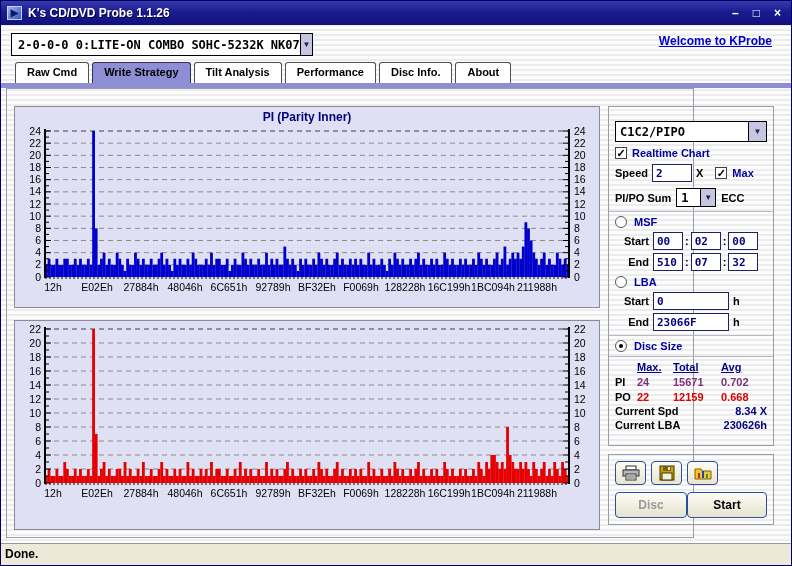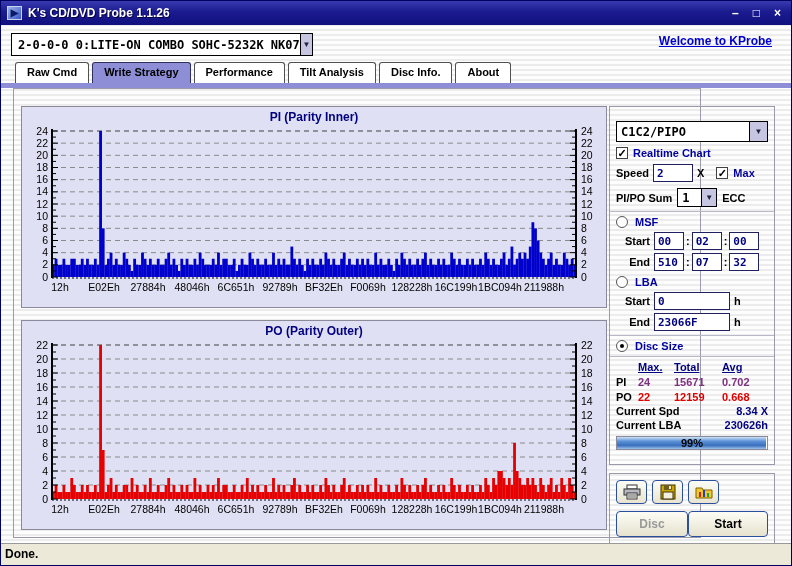--- a/index.html
+++ b/index.html
@@ -35,22 +35,22 @@
 
   
   .tabs { position:absolute; top:61px; left:14px; display:flex; gap:3px; }
   .tab { height:21px; padding:3px 11px 8px; font-size:11px; font-weight:bold;
     background:#fff; border:1px solid #505050; border-bottom:none;
     border-radius:3px 3px 0 0; white-space:nowrap; }
   .tab.active { background:#8e8ed6; border-color:#303060; }
   .tabbar { position:absolute; top:82px; left:0; right:0; height:5px; background:#8e8ed6; }
 
   
-  .content { position:absolute; top:87px; left:12px; width:688px; height:450px;
-    border:1px solid #9a9aaa; padding:17px 6px 6px 7px; display:flex; gap:2px; }
+  .content { position:absolute; top:87px; left:5px; width:688px; height:450px;
+    border:1px solid #9a9aaa; padding:17px 6px 6px 7px; display:flex; gap:8px; }
   .charts-col { display:flex; flex-direction:column; gap:12px; }
   .chart-panel { width:586px; background:#e0e0f4; border:1px solid #8a8a9a; padding:2px; }
   .chart-title { text-align:center; font-size:12px; font-weight:bold;
     color:#000080; height:16px; line-height:16px; }
   svg text { font-family:"Liberation Sans",sans-serif; }
 
   
   .right-col { width:172px; display:flex; flex-direction:column; }
   .panelbox { border:1px solid #9a9aaa; background:transparent; padding:14px 6px; }
   .row { display:flex; align-items:center; font-size:11px; font-weight:bold; }
@@ -121,22 +121,22 @@
 
   <div class="drive-combo">
     <div class="txt">2-0-0-0 0:LITE-ON COMBO SOHC-5232K NK07</div>
     <div class="combo-arrow">▼</div>
   </div>
   <a class="welcome" href="#">Welcome to KProbe</a>
 
   <div class="tabs">
     <div class="tab">Raw Cmd</div>
     <div class="tab active">Write Strategy</div>
+    <div class="tab">Tilt Analysis</div>
     <div class="tab">Performance</div>
-    <div class="tab">Tilt Analysis</div>
     <div class="tab">Disc Info.</div>
     <div class="tab">About</div>
   </div>
   <div class="tabbar"></div>
 
   <div class="content">
 
     <div class="charts-col">
       <div class="chart-panel" style="height:202px">
         <div class="chart-title">PI (Parity Inner)</div>
@@ -440,21 +440,20 @@
             <text x="256" y="166" text-anchor="middle" font-size="10.5">92789h</text>
             <text x="300" y="166" text-anchor="middle" font-size="10.5">BF32Eh</text>
             <text x="344" y="166" text-anchor="middle" font-size="10.5">F0069h</text>
             <text x="388" y="166" text-anchor="middle" font-size="10.5">128228h</text>
             <text x="432" y="166" text-anchor="middle" font-size="10.5">16C199h</text>
             <text x="476" y="166" text-anchor="middle" font-size="10.5">1BC094h</text>
             <text x="520" y="166" text-anchor="middle" font-size="10.5">211988h</text>
           </svg>
       </div>
       <div class="chart-panel" style="height:210px">
-        <div class="chart-title">PO (Parity Outer)</div>
         <svg width="578" height="186" viewBox="0 0 578 186">
             <line x1="28" x2="552" y1="146" y2="146" stroke="#8a8a8a" stroke-width="1" stroke-dasharray="5,4"></line>
             <line x1="28" x2="552" y1="132" y2="132" stroke="#8a8a8a" stroke-width="1" stroke-dasharray="5,4"></line>
             <line x1="28" x2="552" y1="118" y2="118" stroke="#8a8a8a" stroke-width="1" stroke-dasharray="5,4"></line>
             <line x1="28" x2="552" y1="104" y2="104" stroke="#8a8a8a" stroke-width="1" stroke-dasharray="5,4"></line>
             <line x1="28" x2="552" y1="90" y2="90" stroke="#8a8a8a" stroke-width="1" stroke-dasharray="5,4"></line>
             <line x1="28" x2="552" y1="76" y2="76" stroke="#8a8a8a" stroke-width="1" stroke-dasharray="5,4"></line>
             <line x1="28" x2="552" y1="62" y2="62" stroke="#8a8a8a" stroke-width="1" stroke-dasharray="5,4"></line>
             <line x1="28" x2="552" y1="48" y2="48" stroke="#8a8a8a" stroke-width="1" stroke-dasharray="5,4"></line>
             <line x1="28" x2="552" y1="33.999999999999986" y2="33.999999999999986" stroke="#8a8a8a" stroke-width="1" stroke-dasharray="5,4"></line>
@@ -845,24 +844,20 @@
 
         <div class="cur">
           <span>Current Spd</span>
           <span class="v">8.34  X</span>
         </div>
         <div class="cur">
           <span>Current LBA</span>
           <span class="v">230626h</span>
         </div>
 
-        <div class="progress">
-          <div class="fill" style="width: 99%;"></div>
-          <div class="lbl">99%</div>
-        </div>
       </div>
 
       <div class="btnbox">
         <div class="iconbtns">
           <div class="ibtn">
             <svg width="18" height="16" viewBox="0 0 18 16">
               <rect x="4" y="1" width="10" height="4" fill="#fff" stroke="#333"></rect>
               <rect x="1" y="5" width="16" height="6" fill="#b8b8c0" stroke="#333"></rect>
               <rect x="4" y="9" width="10" height="6" fill="#fff" stroke="#333"></rect>
               <line x1="5" y1="11" x2="13" y2="11" stroke="#555"></line>

